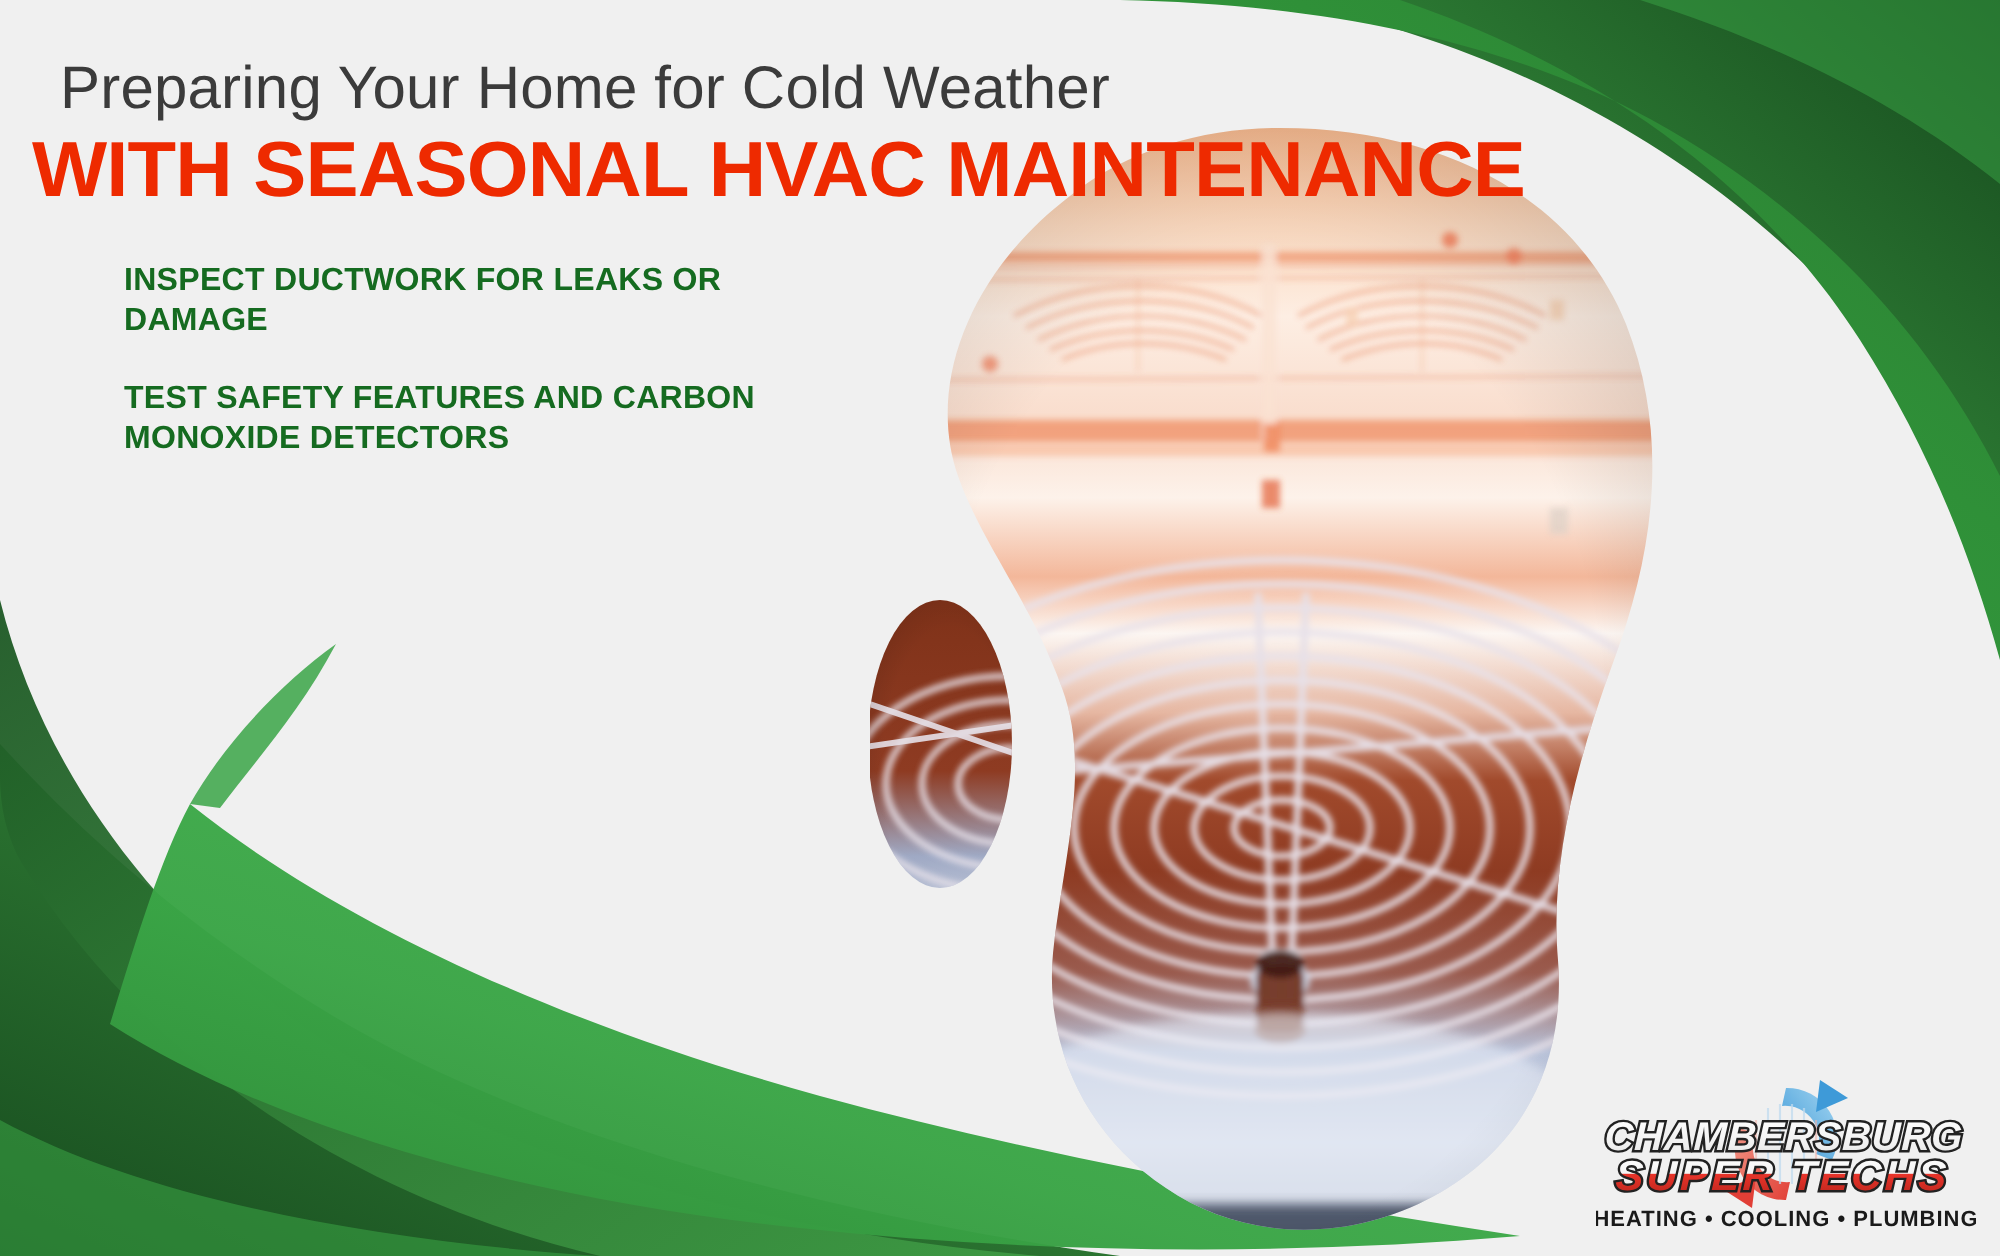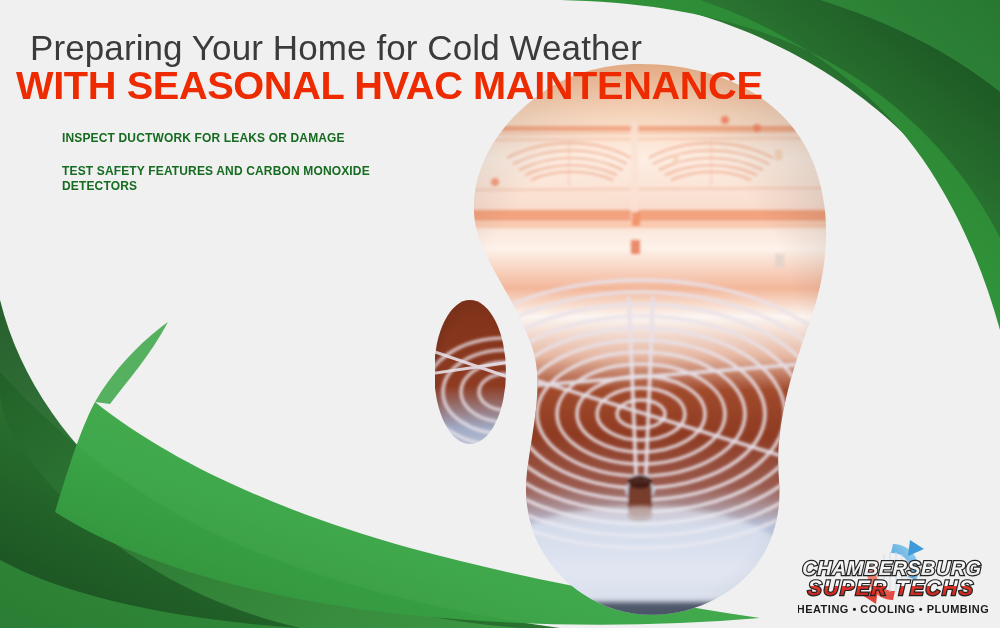--- a/index.html
+++ b/index.html
@@ -40,21 +40,21 @@
   .text-col {
     position:absolute;
     left:0; top:0;
     width:470px;
     z-index:6;
   }
   .kicker {
     position:absolute;
     left:30px;
     top:28px;
-    font-size:35px;
+    font-size:30px;
     font-weight:400;
     color:#3b3b3b;
     letter-spacing:0.1px;
     white-space:nowrap;
   }
   .headline {
     position:absolute;
     left:16px;
     top:64px;
     font-size:39px;
@@ -67,21 +67,21 @@
   }
 
   .bullets {
     position:absolute;
     left:62px;
     top:131px;
     width:370px;
   }
   .bullet {
     color:#156b20;
-    font-size:12px;
+    font-size:16px;
     font-weight:700;
     line-height:1.27;
     letter-spacing:0.15px;
     margin-bottom:18px;
     text-transform:uppercase;
   }
   .bullet:last-child { margin-bottom:14px; }
 
   
   .logo {

